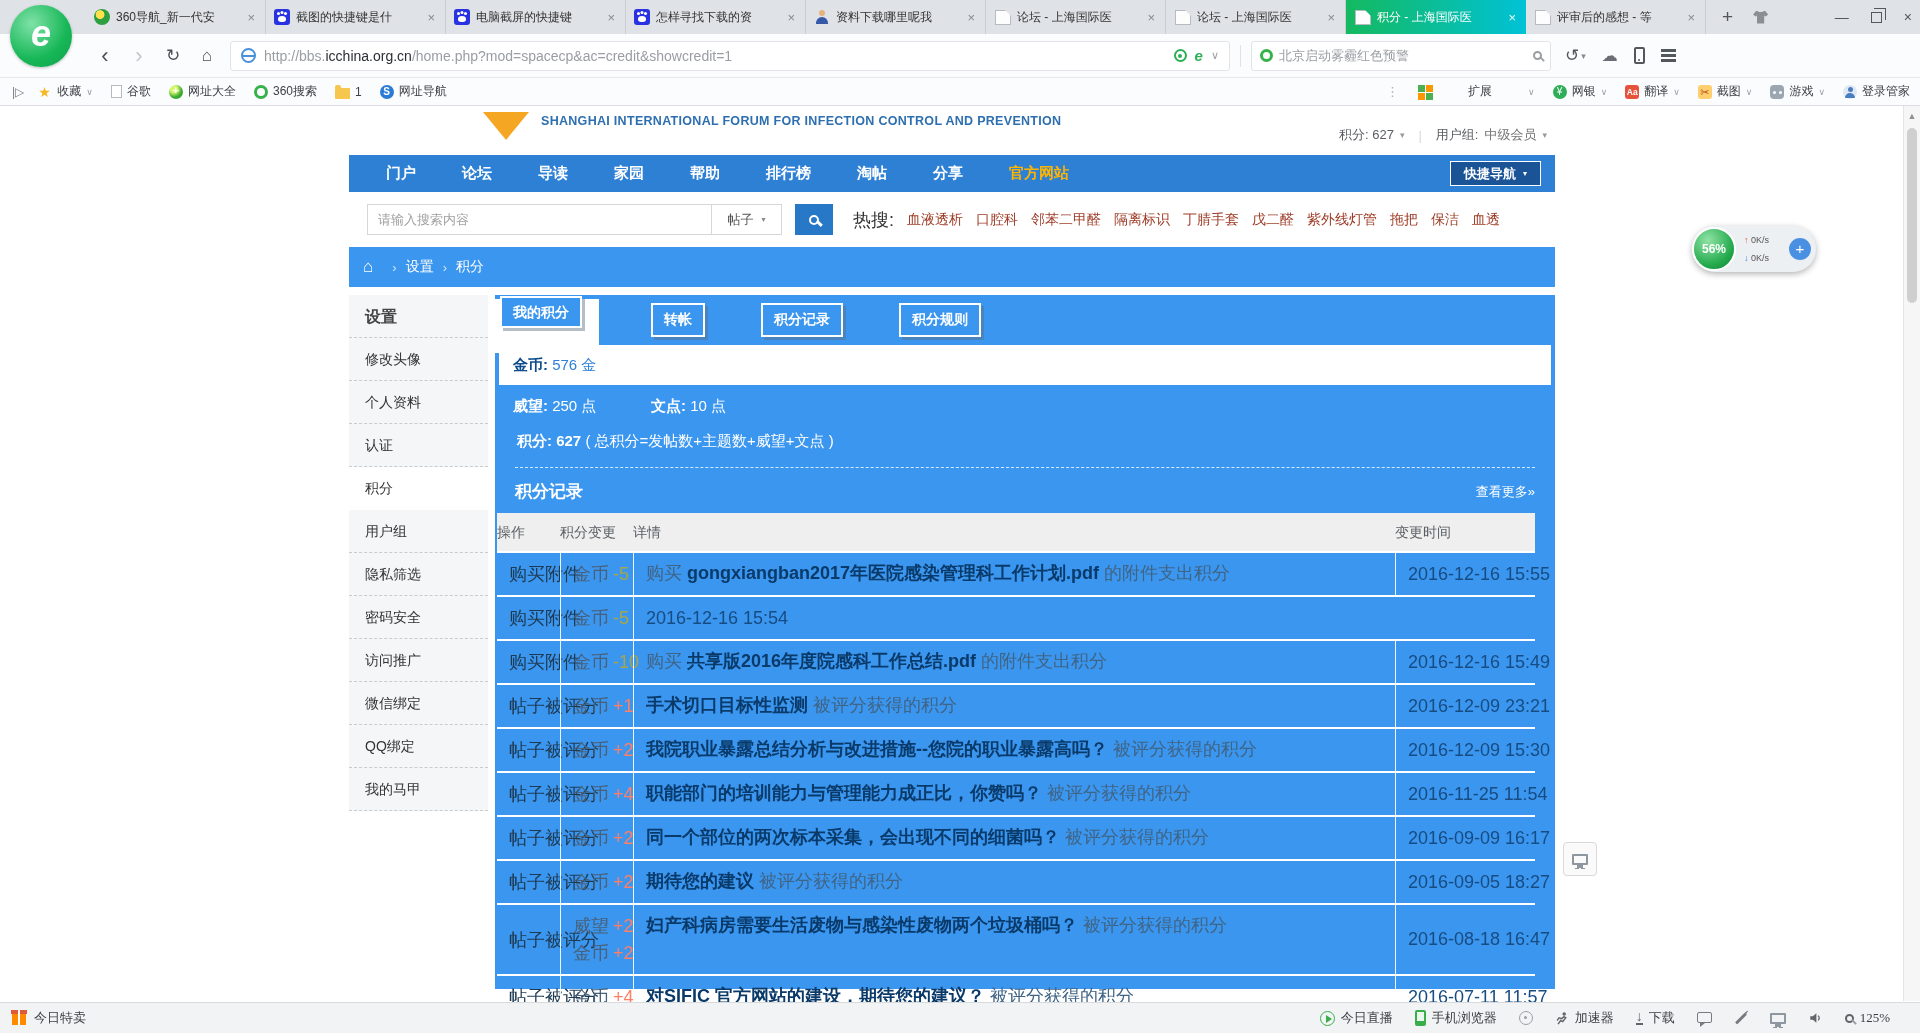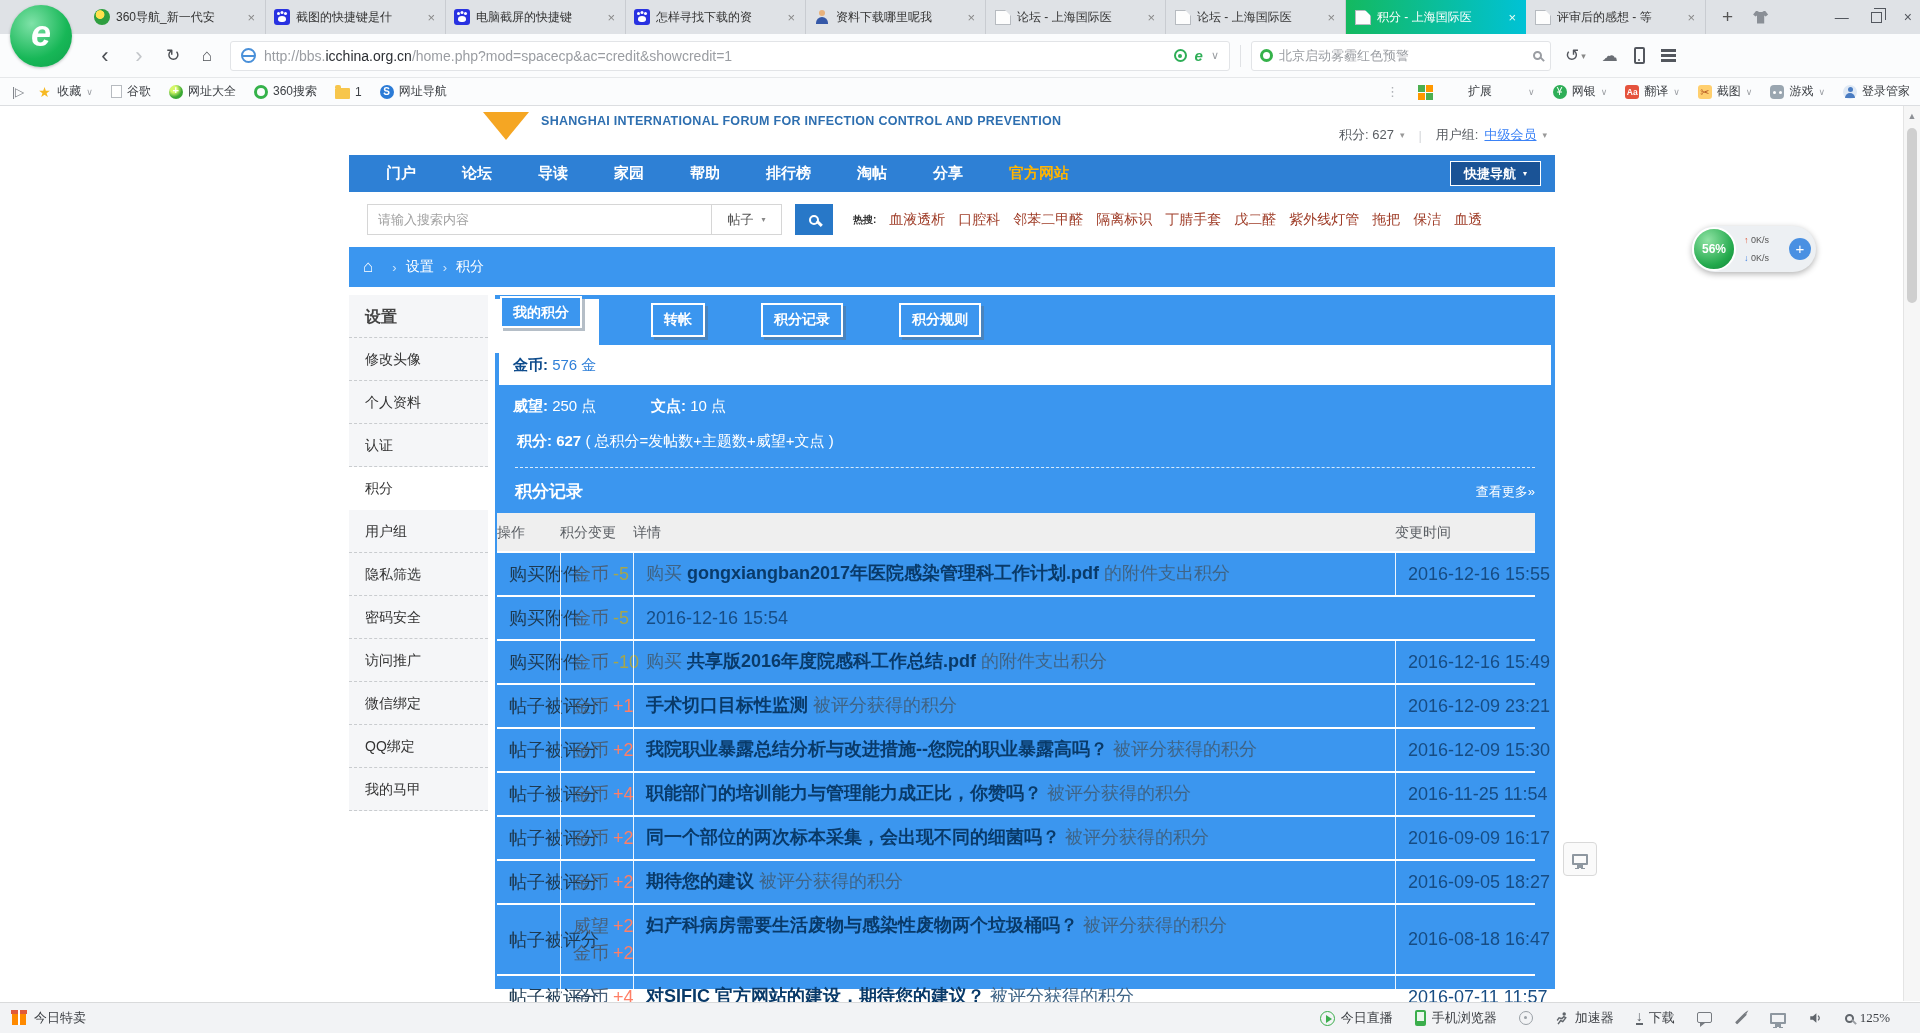--- a/index.html
+++ b/index.html
@@ -102,38 +102,38 @@
   .page { position:relative; height:895px; background:#fff; }
   .col { position:absolute; left:349px; top:0; width:1206px; height:895px; }
 
   .site-header { position:relative; height:49px; }
   .logo-tri { position:absolute; left:134px; top:6px; width:0; height:0;
     border-left:23px solid transparent; border-right:23px solid transparent; border-top:28px solid #f5a623; }
   .site-caption { position:absolute; left:192px; top:8px; font-size:12.5px; font-weight:bold; color:#2e6fb0; letter-spacing:.3px; }
   .hdr-meta { position:absolute; right:8px; top:20px; font-size:13px; color:#5a5e63; display:flex; align-items:center; gap:6px; }
   .hdr-meta .crt { font-size:9px; color:#999; }
   .meta-pipe { color:#d5d7da; padding:0 8px; }
-  .grp-val { color:#3b82f6;text-decoration:underline; }
+  .grp-val { color:#737373; }
 
   .mainnav { position:absolute; left:0; top:49px; width:1206px; height:37px; background:#2e80d5; display:flex; align-items:center; padding-left:14px; }
   .nav-item { color:#fff; font-size:15px; font-weight:bold; padding:0 23px; }
   .nav-item.accent { color:#ffb400; }
   .quicknav { position:absolute; right:14px; top:6px; height:25px; line-height:23px; padding:0 13px; background:#1a5396; border:1px solid #fff; color:#fff; font-size:13px; font-weight:bold; display:flex; align-items:center; gap:7px; }
   .quicknav .crt { font-size:8px; }
 
   .searchrow { position:absolute; left:0; top:86px; width:1206px; height:55px; background:#fff; }
   .search-input { position:absolute; left:18px; top:12px; width:345px; height:31px; border:1px solid #d6d6d6; padding:0 10px; font-size:13px; color:#555; outline:none; font-family:inherit; }
   .search-input::placeholder { color:#a0a0a0; }
   .scope { position:absolute; left:363px; top:12px; width:70px; height:31px; border:1px solid #d6d6d6; border-left:none; display:flex; align-items:center; justify-content:center; gap:8px; font-size:13px; color:#555; }
   .scope .crt { font-size:8px; color:#888; }
   .search-btn { position:absolute; left:446px; top:12px; width:38px; height:31px; background:#2878c8; display:flex; align-items:center; justify-content:center; }
   .mag-white { width:10px; height:10px; border:2px solid #fff; border-radius:50%; position:relative; }
   .mag-white::after { content:""; position:absolute; width:7px; height:2.5px; background:#fff; transform:rotate(45deg); right:-6px; bottom:-2px; }
   .hot { position:absolute; left:504px; top:0; height:55px; display:flex; align-items:center; gap:13px; }
-  .hot-label { font-size:10px; font-weight:bold; color:#333; }
+  .hot-label { font-size:18px; font-weight:normal; color:#333; }
   .hot-kw { font-size:14px; color:#9e3b26; text-decoration:none; }
 
   .crumb { position:absolute; left:0; top:141px; width:1206px; height:40px; background:#3b96ef; color:#fff; display:flex; align-items:center; padding-left:14px; font-size:14px; }
   .crumb .home { font-size:17px; margin-right:10px; }
   .crumb .csep { color:#cde4fb; margin:0 9px; font-size:13px; }
 
   .content { position:absolute; left:0; top:189px; width:1206px; height:694px; }
   .sidebar { position:absolute; left:0; top:0; width:139px; background:#f5f6f8; }
   .side-title { height:43px; line-height:43px; padding-left:16px; font-size:16px; font-weight:bold; color:#444; border-bottom:1px dashed #c9cccf; }
   .side-item { height:43px; line-height:43px; padding-left:16px; font-size:14px; color:#333; border-bottom:1px dashed #c9cccf; }

